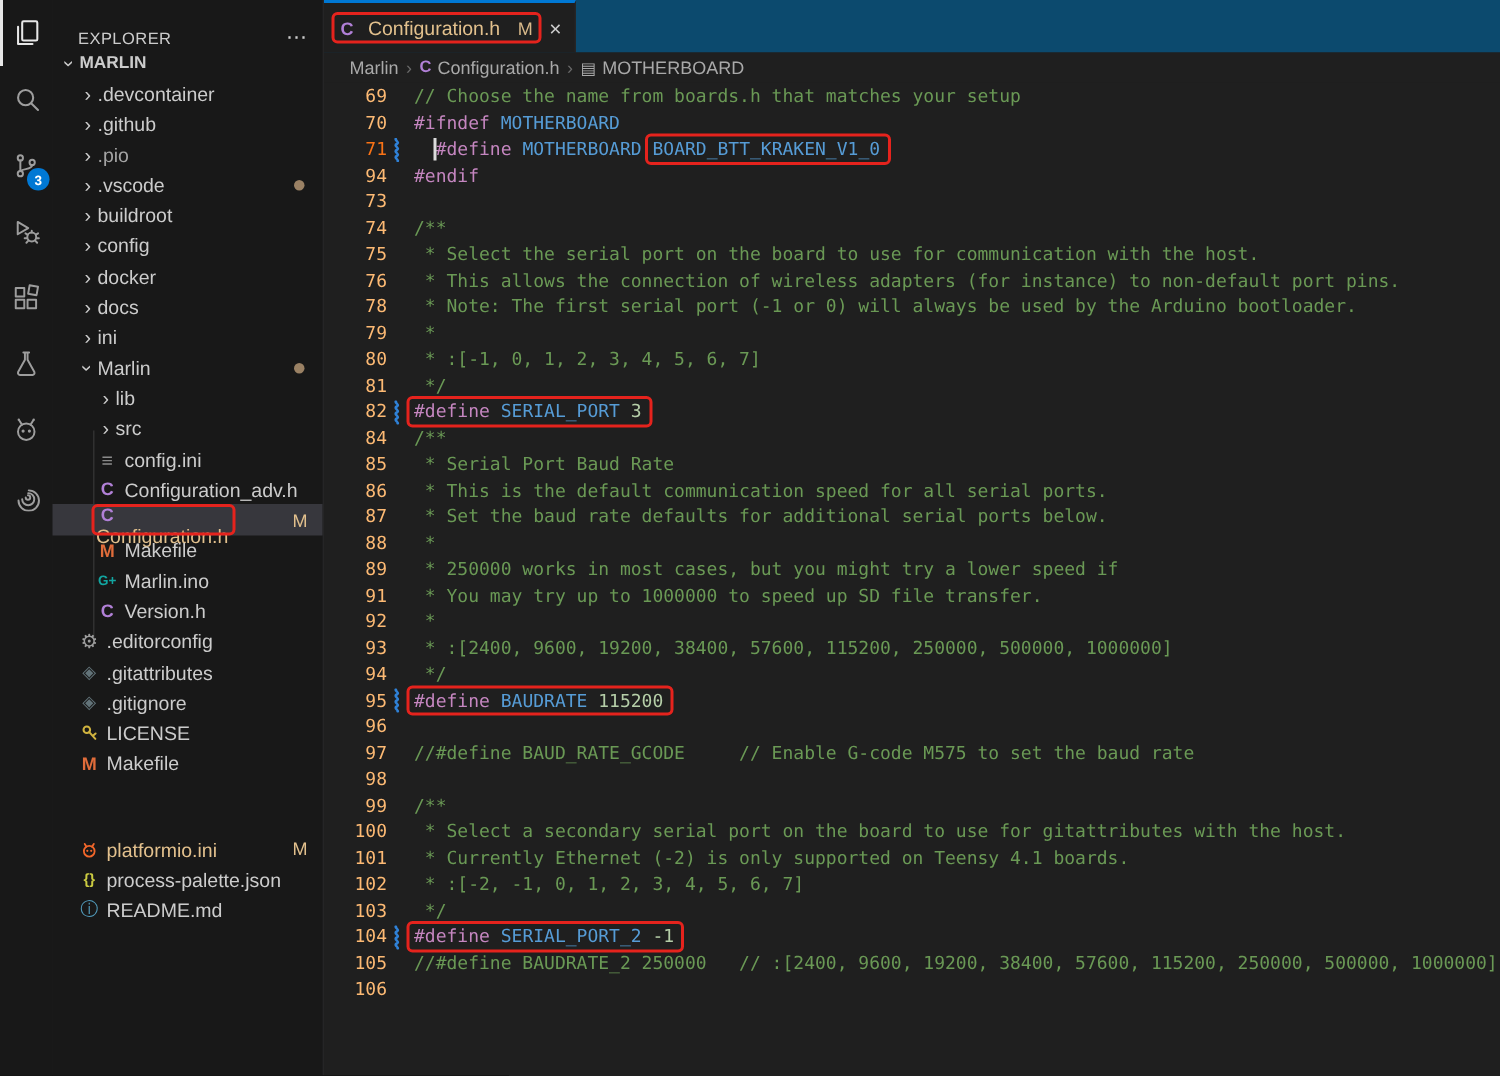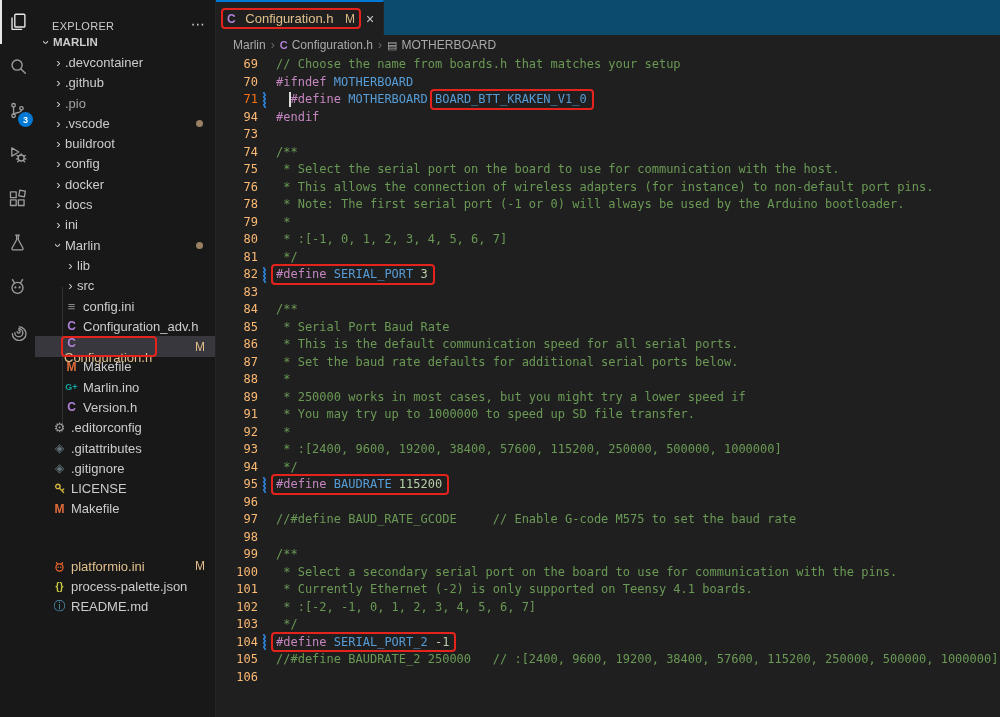--- a/index.html
+++ b/index.html
@@ -360,39 +360,38 @@
         <div class="code-line"><span class="ln">74</span><span class="gmark"></span><span class="lc"><span class="tok-cmt">/**</span></span></div>
         <div class="code-line"><span class="ln">75</span><span class="gmark"></span><span class="lc"><span class="tok-cmt"> * Select the serial port on the board to use for communication with the host.</span></span></div>
         <div class="code-line"><span class="ln">76</span><span class="gmark"></span><span class="lc"><span class="tok-cmt"> * This allows the connection of wireless adapters (for instance) to non-default port pins.</span></span></div>
         <div class="code-line"><span class="ln">78</span><span class="gmark"></span><span class="lc"><span class="tok-cmt"> * Note: The first serial port (-1 or 0) will always be used by the Arduino bootloader.</span></span></div>
         <div class="code-line"><span class="ln">79</span><span class="gmark"></span><span class="lc"><span class="tok-cmt"> *</span></span></div>
         <div class="code-line"><span class="ln">80</span><span class="gmark"></span><span class="lc"><span class="tok-cmt"> * :[-1, 0, 1, 2, 3, 4, 5, 6, 7]</span></span></div>
         <div class="code-line"><span class="ln">81</span><span class="gmark"></span><span class="lc"><span class="tok-cmt"> */</span></span></div>
         <div class="code-line"><span class="ln">82</span><span class="gmark"><svg width="7" height="16" viewBox="0 0 7 16" fill="none">
               <path d="M3.5 0C1 1.3 6 2.7 3.5 4 1 5.3 6 6.7 3.5 8 1 9.3 6 10.7 3.5 12 1 13.3 6 14.7 3.5 16" stroke="#2f81d7" stroke-width="1.7"></path>
             </svg></span><span class="lc"><span class="anno"><span class="tok-pp">#define</span><span class="tok-txt"> </span><span class="tok-id">SERIAL_PORT</span><span class="tok-txt"> </span><span class="tok-num">3</span></span></span></div>
-        <div class="code-line"><span class="ln">83</span><span class="gmark"></span><span class="lc"></span></div>
         <div class="code-line"><span class="ln">84</span><span class="gmark"></span><span class="lc"><span class="tok-cmt">/**</span></span></div>
         <div class="code-line"><span class="ln">85</span><span class="gmark"></span><span class="lc"><span class="tok-cmt"> * Serial Port Baud Rate</span></span></div>
         <div class="code-line"><span class="ln">86</span><span class="gmark"></span><span class="lc"><span class="tok-cmt"> * This is the default communication speed for all serial ports.</span></span></div>
         <div class="code-line"><span class="ln">87</span><span class="gmark"></span><span class="lc"><span class="tok-cmt"> * Set the baud rate defaults for additional serial ports below.</span></span></div>
         <div class="code-line"><span class="ln">88</span><span class="gmark"></span><span class="lc"><span class="tok-cmt"> *</span></span></div>
         <div class="code-line"><span class="ln">89</span><span class="gmark"></span><span class="lc"><span class="tok-cmt"> * 250000 works in most cases, but you might try a lower speed if</span></span></div>
         <div class="code-line"><span class="ln">91</span><span class="gmark"></span><span class="lc"><span class="tok-cmt"> * You may try up to 1000000 to speed up SD file transfer.</span></span></div>
         <div class="code-line"><span class="ln">92</span><span class="gmark"></span><span class="lc"><span class="tok-cmt"> *</span></span></div>
         <div class="code-line"><span class="ln">93</span><span class="gmark"></span><span class="lc"><span class="tok-cmt"> * :[2400, 9600, 19200, 38400, 57600, 115200, 250000, 500000, 1000000]</span></span></div>
         <div class="code-line"><span class="ln">94</span><span class="gmark"></span><span class="lc"><span class="tok-cmt"> */</span></span></div>
         <div class="code-line"><span class="ln">95</span><span class="gmark"><svg width="7" height="16" viewBox="0 0 7 16" fill="none">
               <path d="M3.5 0C1 1.3 6 2.7 3.5 4 1 5.3 6 6.7 3.5 8 1 9.3 6 10.7 3.5 12 1 13.3 6 14.7 3.5 16" stroke="#2f81d7" stroke-width="1.7"></path>
             </svg></span><span class="lc"><span class="anno"><span class="tok-pp">#define</span><span class="tok-txt"> </span><span class="tok-id">BAUDRATE</span><span class="tok-txt"> </span><span class="tok-num">115200</span></span></span></div>
         <div class="code-line"><span class="ln">96</span><span class="gmark"></span><span class="lc"></span></div>
         <div class="code-line"><span class="ln">97</span><span class="gmark"></span><span class="lc"><span class="tok-cmt">//#define BAUD_RATE_GCODE     // Enable G-code M575 to set the baud rate</span></span></div>
         <div class="code-line"><span class="ln">98</span><span class="gmark"></span><span class="lc"></span></div>
         <div class="code-line"><span class="ln">99</span><span class="gmark"></span><span class="lc"><span class="tok-cmt">/**</span></span></div>
-        <div class="code-line"><span class="ln">100</span><span class="gmark"></span><span class="lc"><span class="tok-cmt"> * Select a secondary serial port on the board to use for communication with the pins.</span></span></div>
+        <div class="code-line"><span class="ln">100</span><span class="gmark"></span><span class="lc"><span class="tok-cmt"> * Select a secondary serial port on the board to use for gitattributes with the host.</span></span></div>
         <div class="code-line"><span class="ln">101</span><span class="gmark"></span><span class="lc"><span class="tok-cmt"> * Currently Ethernet (-2) is only supported on Teensy 4.1 boards.</span></span></div>
         <div class="code-line"><span class="ln">102</span><span class="gmark"></span><span class="lc"><span class="tok-cmt"> * :[-2, -1, 0, 1, 2, 3, 4, 5, 6, 7]</span></span></div>
         <div class="code-line"><span class="ln">103</span><span class="gmark"></span><span class="lc"><span class="tok-cmt"> */</span></span></div>
         <div class="code-line"><span class="ln">104</span><span class="gmark"><svg width="7" height="16" viewBox="0 0 7 16" fill="none">
               <path d="M3.5 0C1 1.3 6 2.7 3.5 4 1 5.3 6 6.7 3.5 8 1 9.3 6 10.7 3.5 12 1 13.3 6 14.7 3.5 16" stroke="#2f81d7" stroke-width="1.7"></path>
             </svg></span><span class="lc"><span class="anno"><span class="tok-pp">#define</span><span class="tok-txt"> </span><span class="tok-id">SERIAL_PORT_2</span><span class="tok-txt"> </span><span class="tok-num">-1</span></span></span></div>
         <div class="code-line"><span class="ln">105</span><span class="gmark"></span><span class="lc"><span class="tok-cmt">//#define BAUDRATE_2 250000   // :[2400, 9600, 19200, 38400, 57600, 115200, 250000, 500000, 1000000]</span></span></div>
         <div class="code-line"><span class="ln">106</span><span class="gmark"></span><span class="lc"></span></div>
       </div>
   </div>

